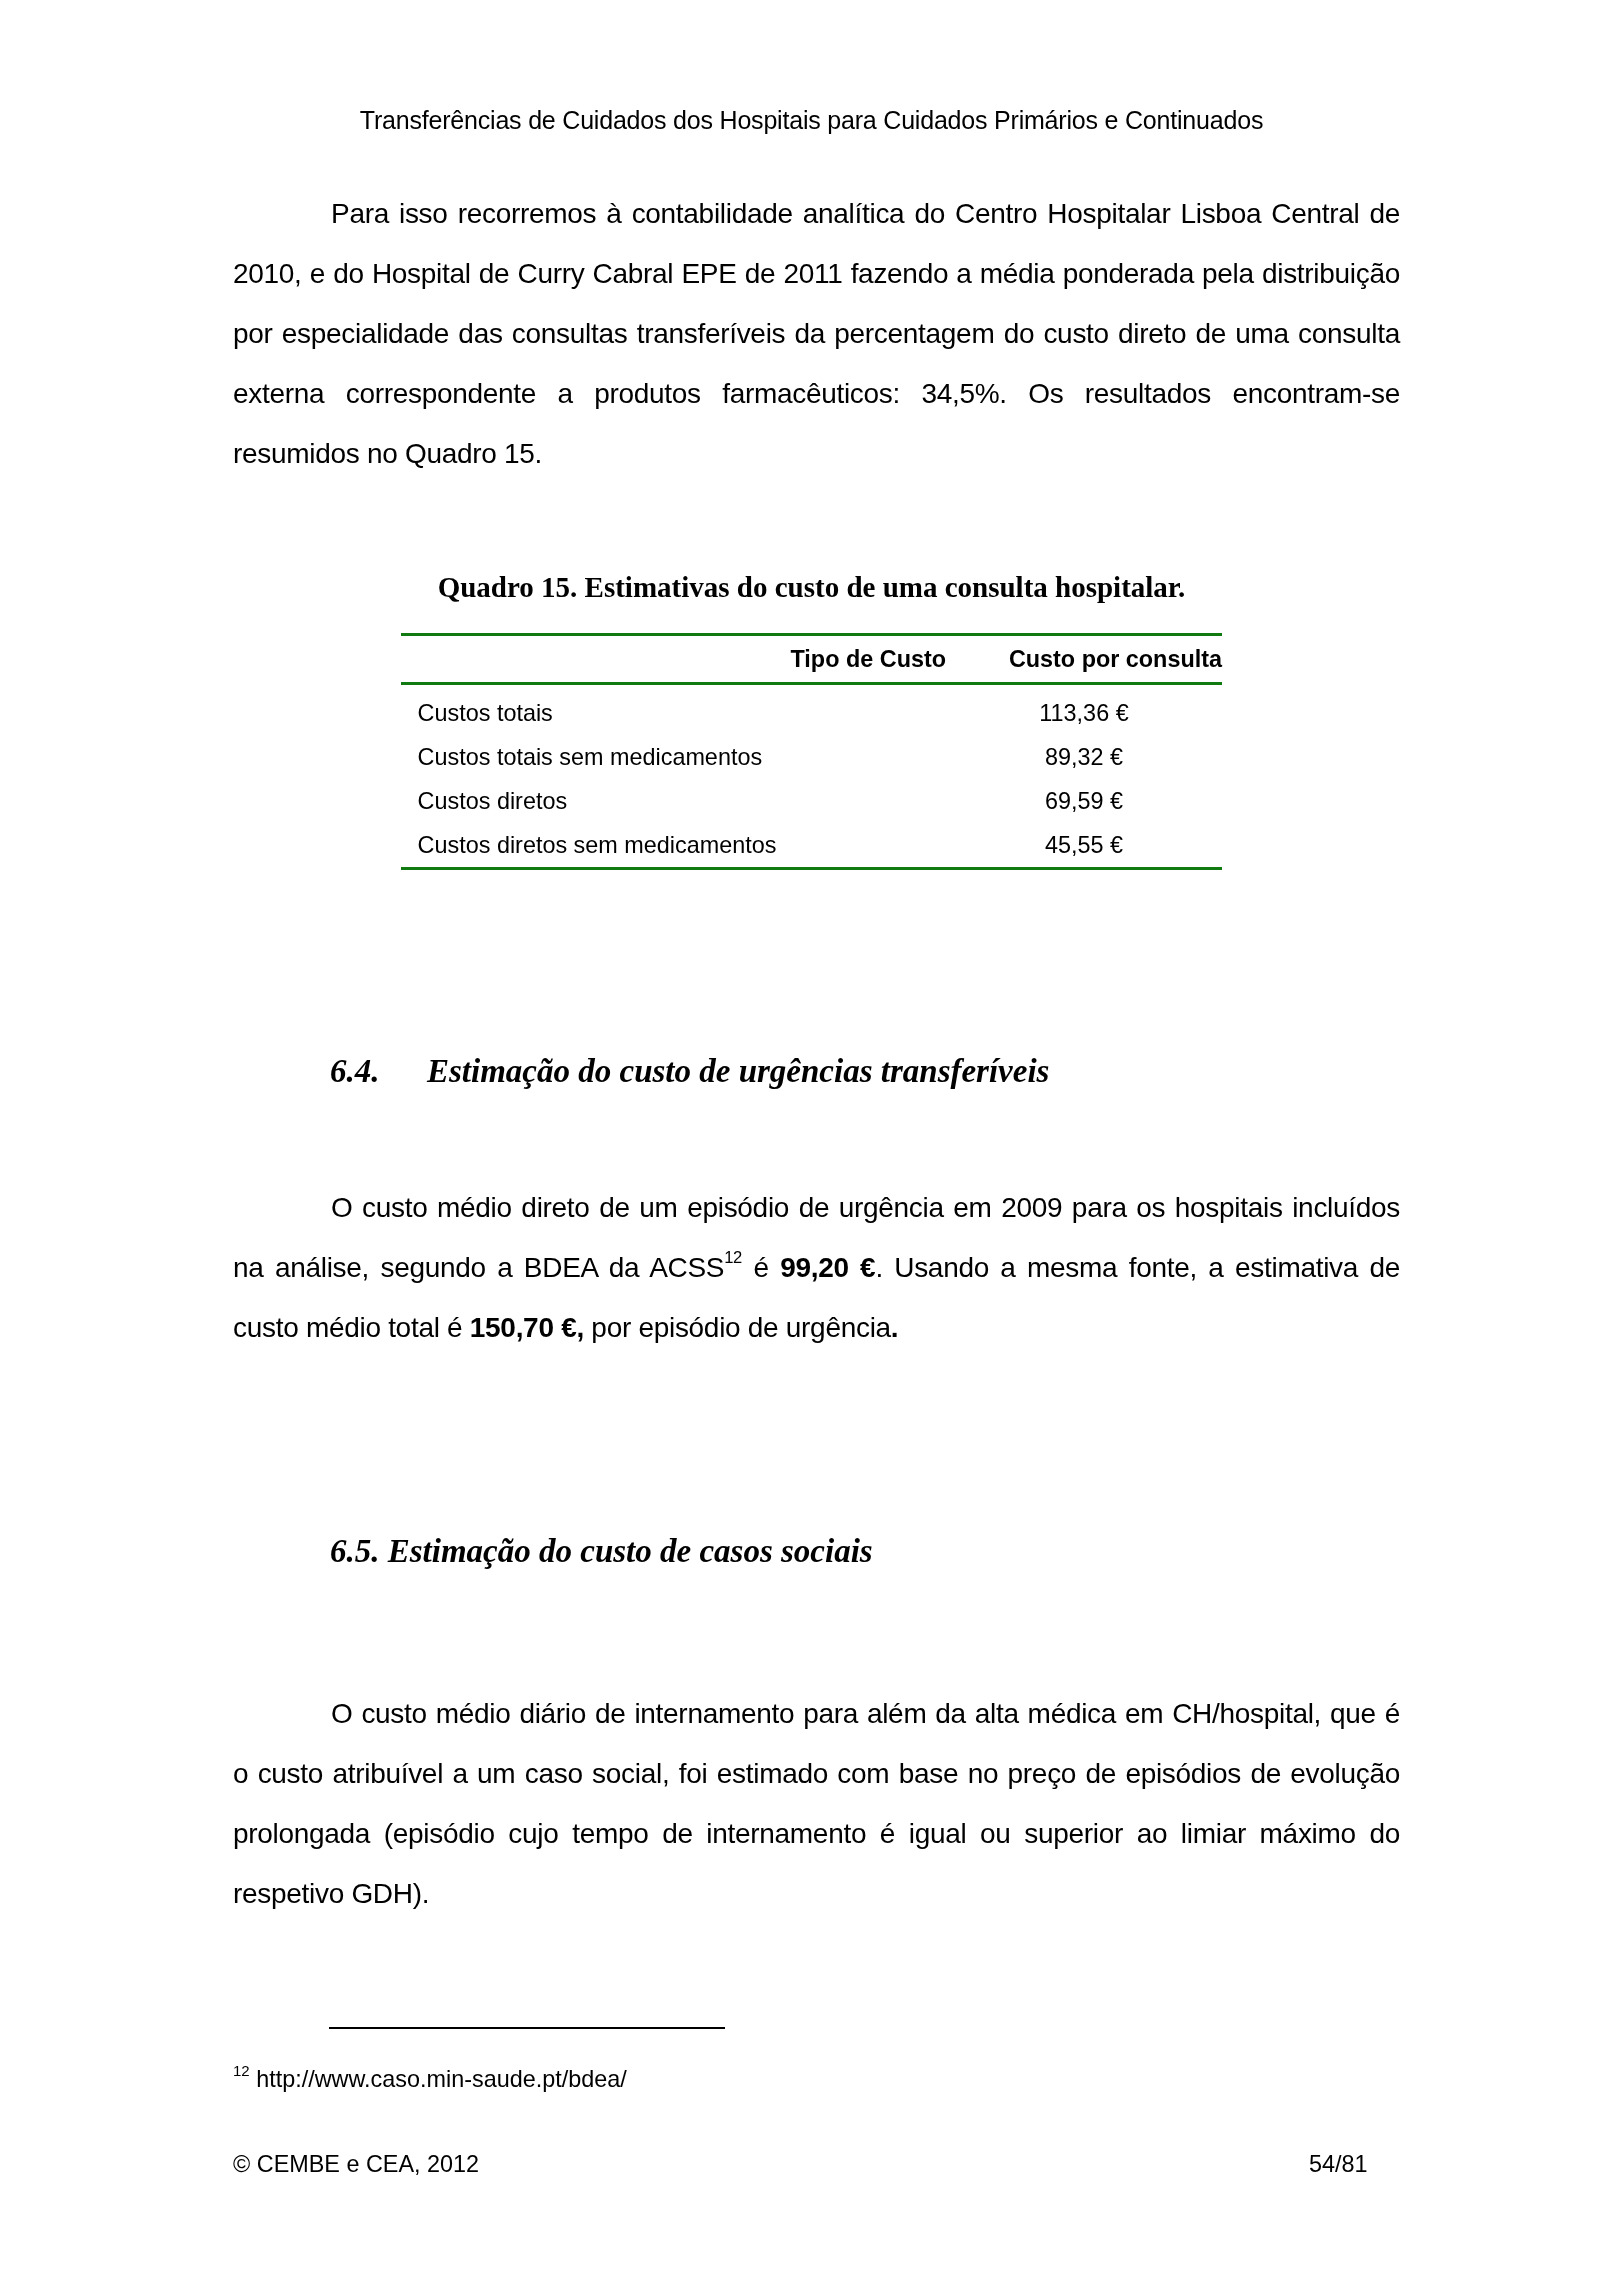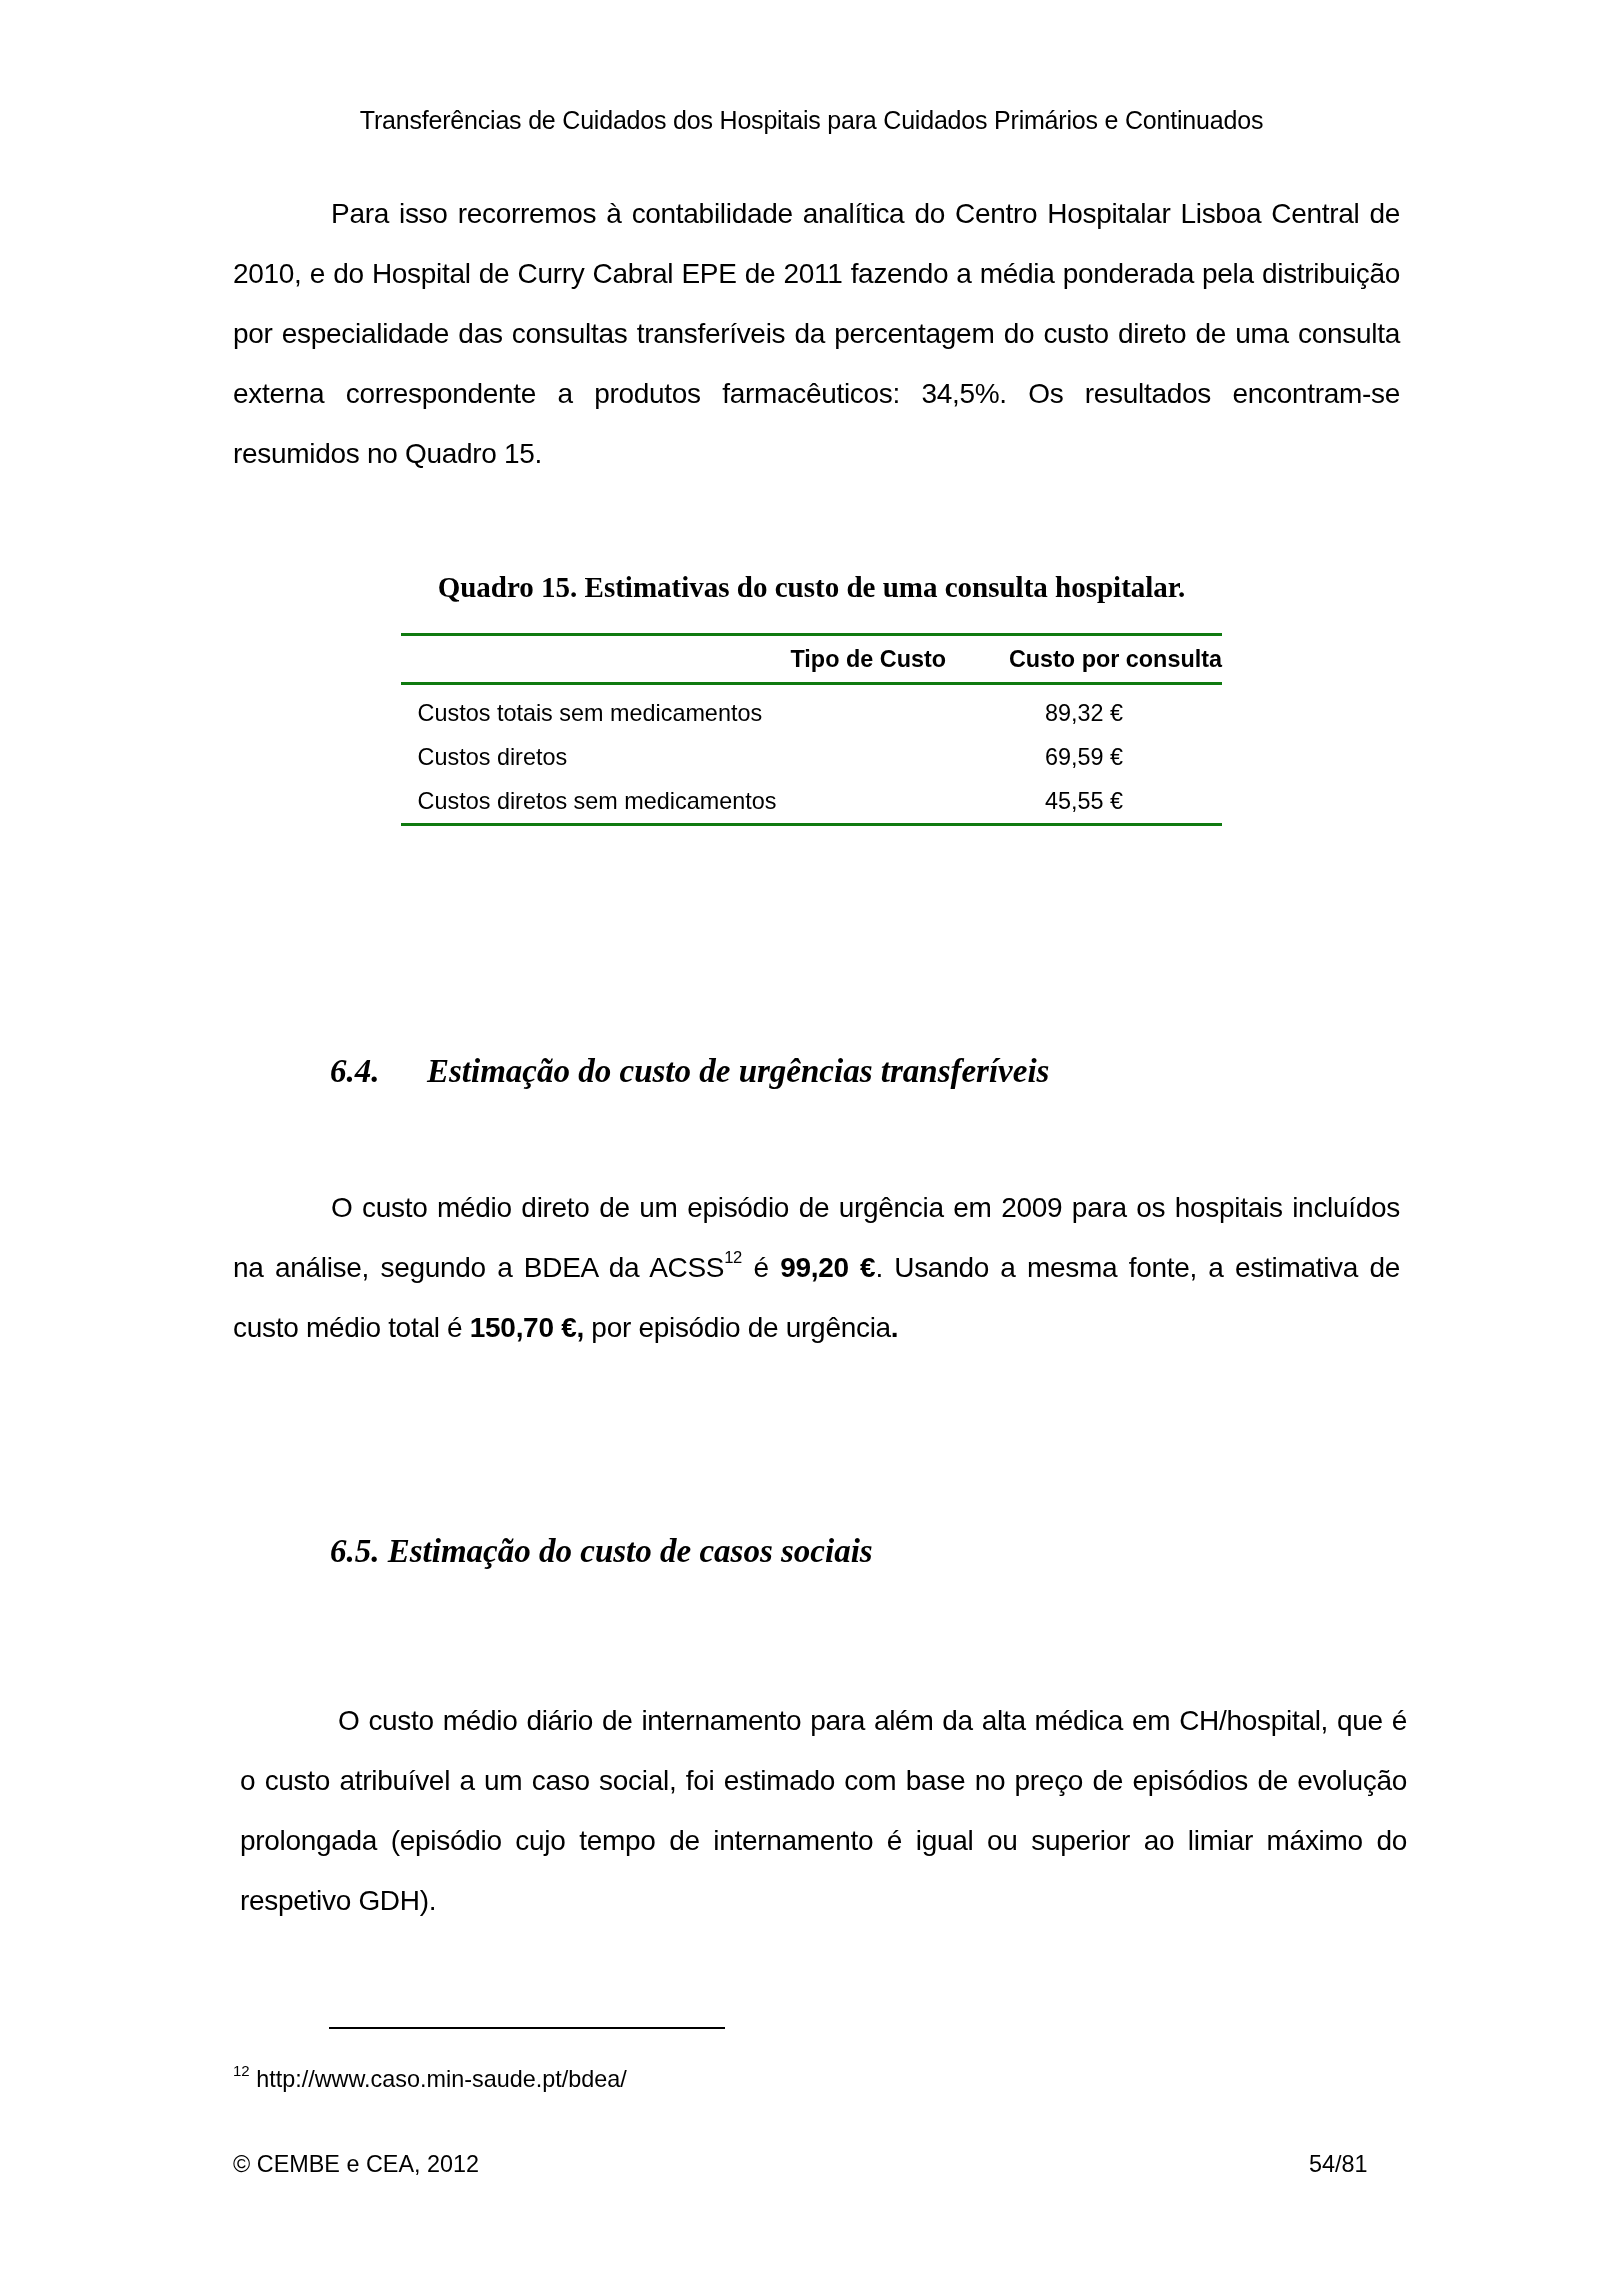--- a/index.html
+++ b/index.html
@@ -35,20 +35,24 @@
 
 <table class="table">
   <thead>
     <tr>
       <th class="col1">Tipo de Custo</th>
       <th>Custo por consulta</th>
     </tr>
   </thead>
   <tbody>
     <tr>
+      <td>Custos totais</td>
+      <td class="val">113,36 €</td>
+    </tr>
+    <tr>
       <td>Custos totais sem medicamentos</td>
       <td class="val">89,32 €</td>
     </tr>
     <tr>
       <td>Custos diretos</td>
       <td class="val">69,59 €</td>
     </tr>
     <tr>
       <td>Custos diretos sem medicamentos</td>
       <td class="val">45,55 €</td>
@@ -59,21 +63,21 @@
 <div class="heading" style="top:1041px; left:330px;">
   <span class="num">6.4.</span><span>Estimação do custo de urgências transferíveis</span>
 </div>
 
 <p class="para" style="top:1178px; margin:0;"><span class="indent"></span><span>O custo médio direto de um episódio de urgência em 2009 para os hospitais incluídos na análise, segundo a BDEA da ACSS</span><sup>12</sup><span> é </span><b>99,20 €</b><span>. Usando a mesma fonte, a estimativa de custo médio total é </span><b>150,70 €,</b><span> por episódio de urgência</span><b>.</b></p>
 
 <div class="heading" style="top:1533px; left:330px;">
   <span>6.5.</span> <span>Estimação do custo de casos sociais</span>
 </div>
 
-<p class="para" style="top:1684px; margin:7px;"><span class="indent"></span><span>O custo médio diário de internamento para além da alta médica em CH/hospital, que é o custo atribuível a um caso social, foi estimado com base no preço de episódios de evolução prolongada (episódio cujo tempo de internamento é igual ou superior ao limiar máximo do respetivo GDH).</span></p>
+<p class="para" style="top:1684px; margin:0;"><span class="indent"></span><span>O custo médio diário de internamento para além da alta médica em CH/hospital, que é o custo atribuível a um caso social, foi estimado com base no preço de episódios de evolução prolongada (episódio cujo tempo de internamento é igual ou superior ao limiar máximo do respetivo GDH).</span></p>
 
 <div class="fn-rule"></div>
 
 <div class="footnote"><sup>12</sup> <span>http://www.caso.min-saude.pt/bdea/</span></div>
 
 <div class="footer-left">© CEMBE e CEA, 2012</div>
 <div class="footer-right">54/81</div>
 
 
 </body></html>

